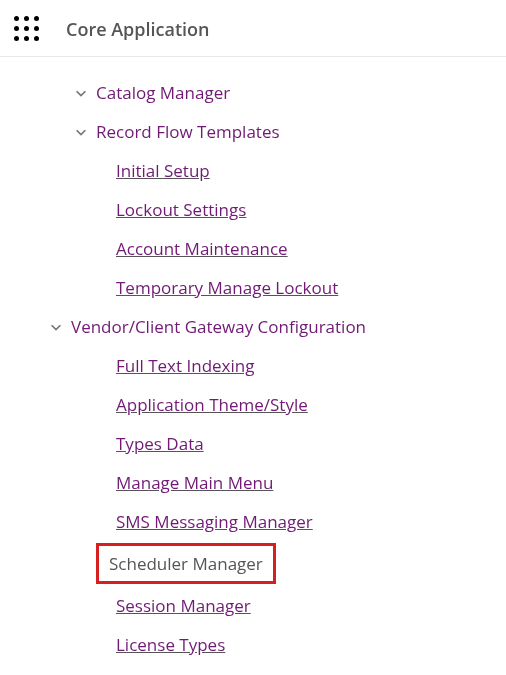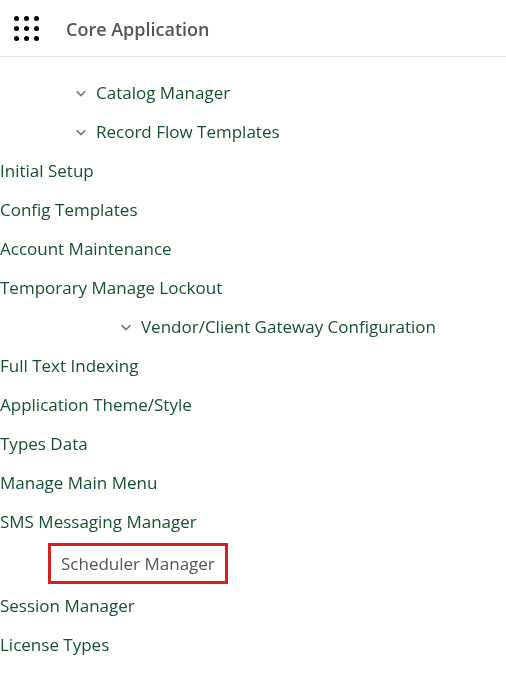--- a/index.html
+++ b/index.html
@@ -55,43 +55,44 @@
     }
     .tree-item .chevron {
       width: 30px;
       display: flex;
       justify-content: center;
       align-items: center;
       flex-shrink: 0;
     }
     .tree-item .label {
       font-size: 17px;
-      color: #14532d;
+      color: #701a75;
     }
     .level-1 {
       padding-left: 66px;
     }
     .level-2 {
       padding-left: 41px;
-      justify-content: center;
     }
     .level-2-label {
+      padding-left: 116px;
+      text-decoration: underline;
     }
     .chevron svg {
       width: 14px;
       height: 14px;
       stroke: #777;
       stroke-width: 2;
       fill: none;
     }
     .highlight-box {
       border: 3px solid #d61f1f;
       display: inline-block;
       padding: 6px 10px 6px 10px;
-      margin-left: 48px;
+      margin-left: 96px;
       margin-top: 2px;
       margin-bottom: 2px;
     }
     .highlight-box .label {
       font-size: 17px;
       color: #555;
     }
   </style>
 </head>
 <body>
@@ -130,21 +131,21 @@
     </span>
     <span class="label">Record Flow Templates</span>
   </div>
 
 
   <div class="tree-item level-2-label">
     <span class="label">Initial Setup</span>
   </div>
 
   <div class="tree-item level-2-label">
-    <span class="label">Config Templates</span>
+    <span class="label">Lockout Settings</span>
   </div>
 
   <div class="tree-item level-2-label">
     <span class="label">Account Maintenance</span>
   </div>
 
   <div class="tree-item level-2-label">
     <span class="label">Temporary Manage Lockout</span>
   </div>
 

